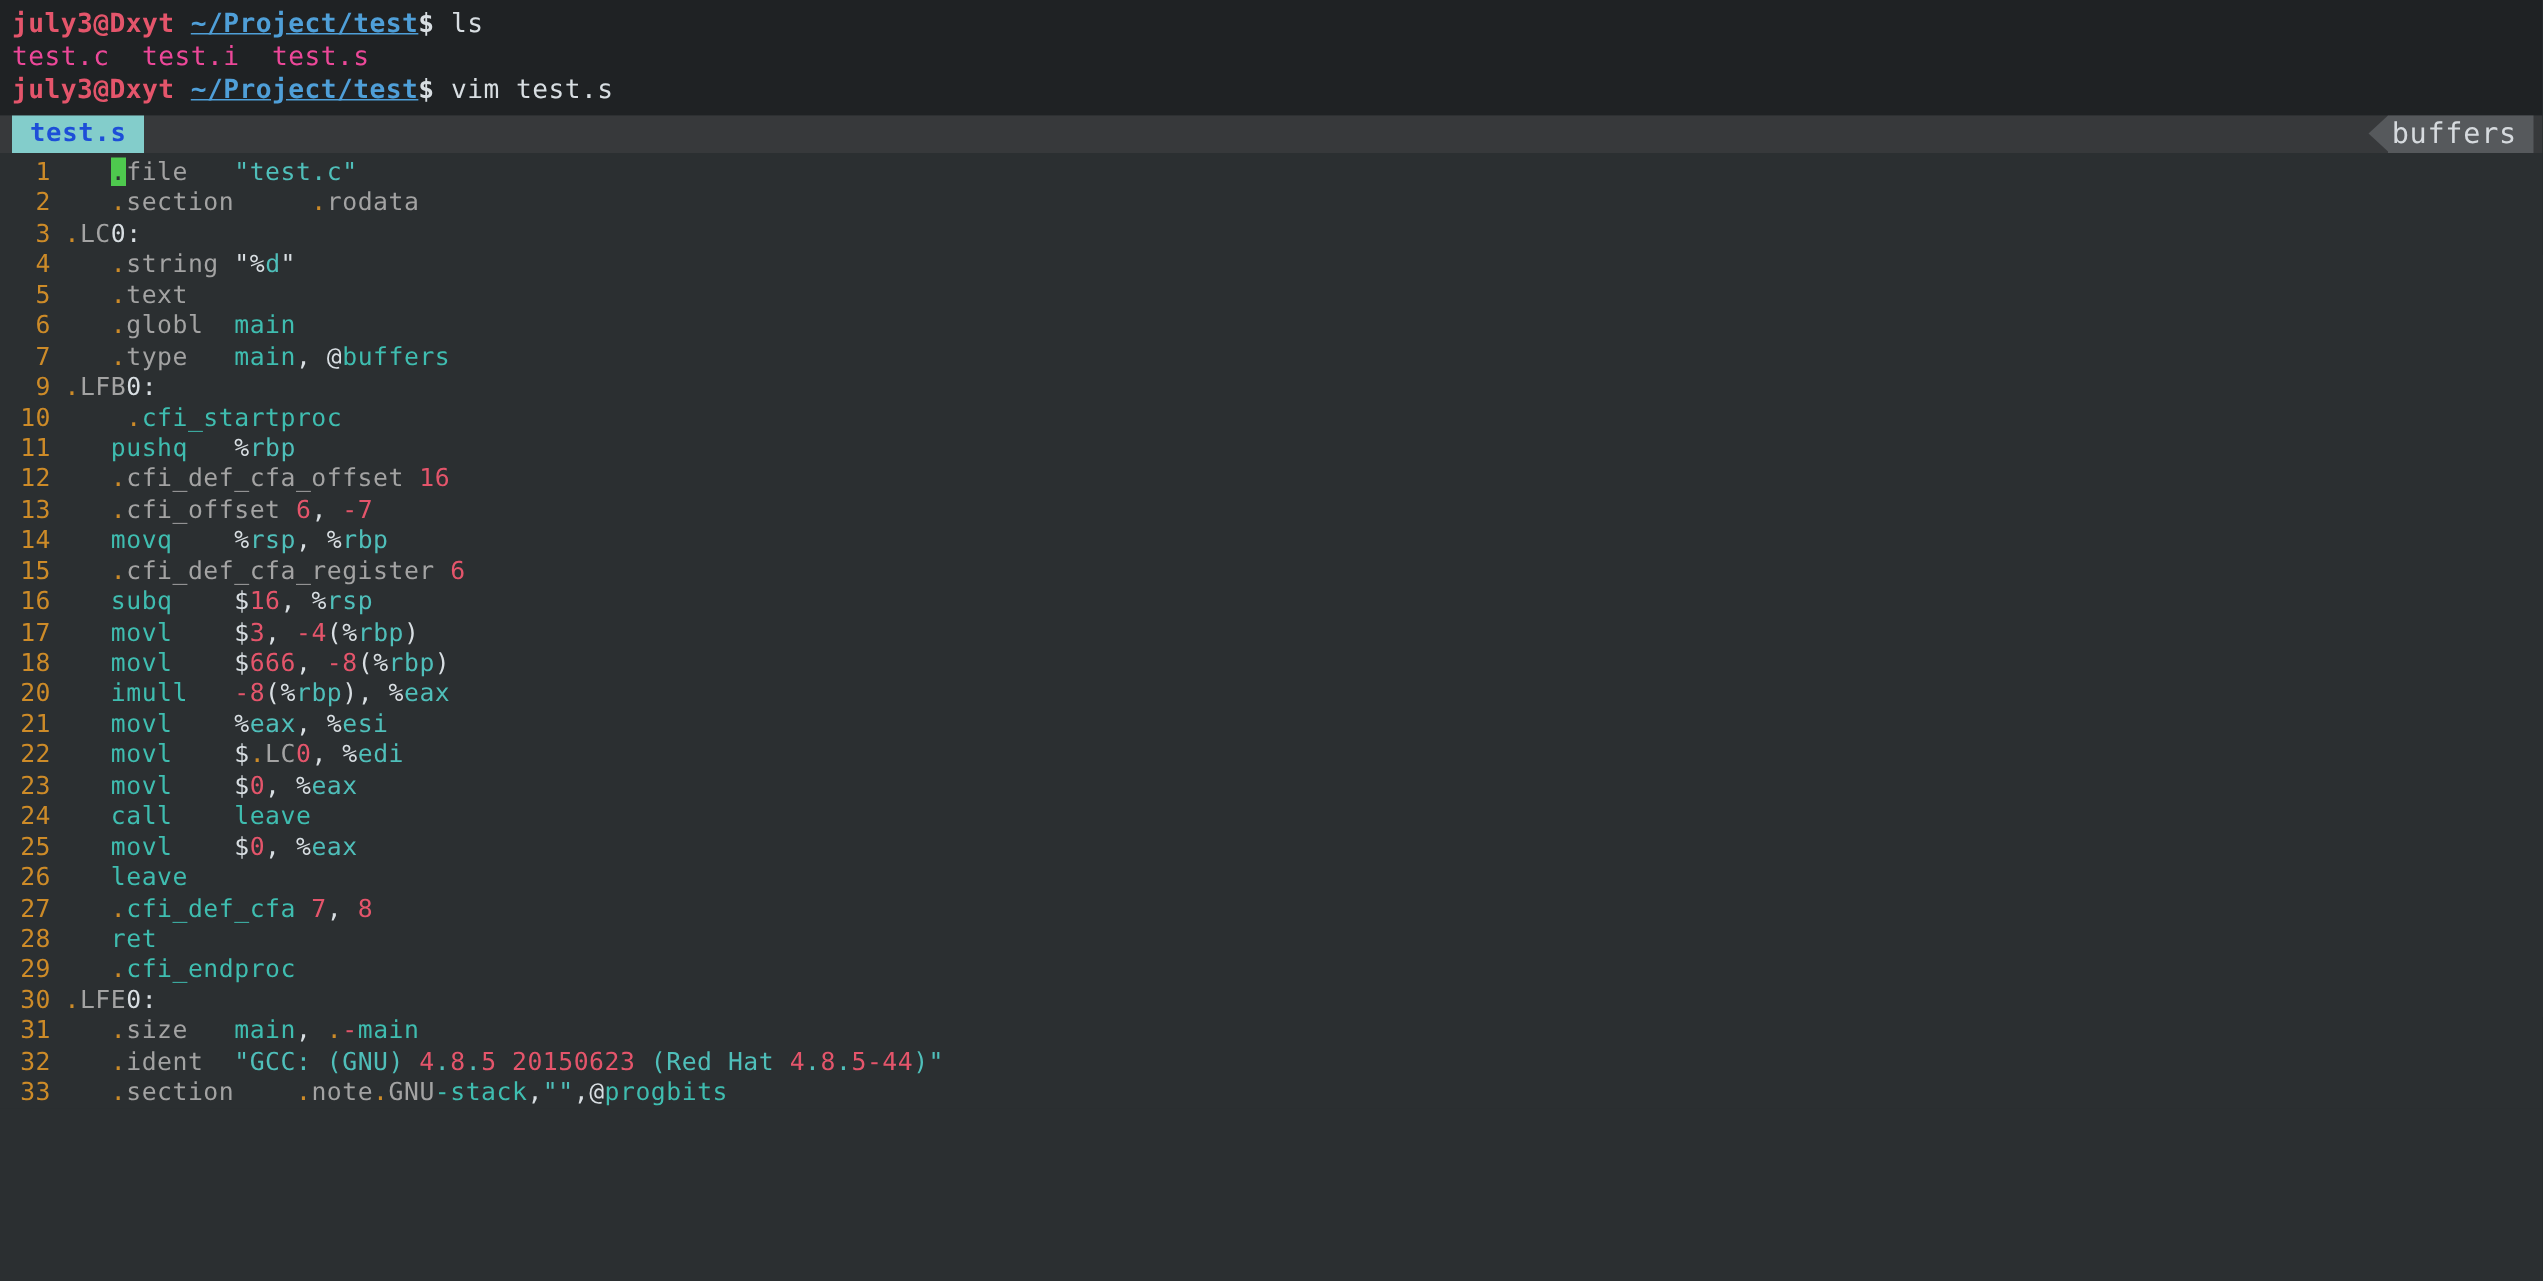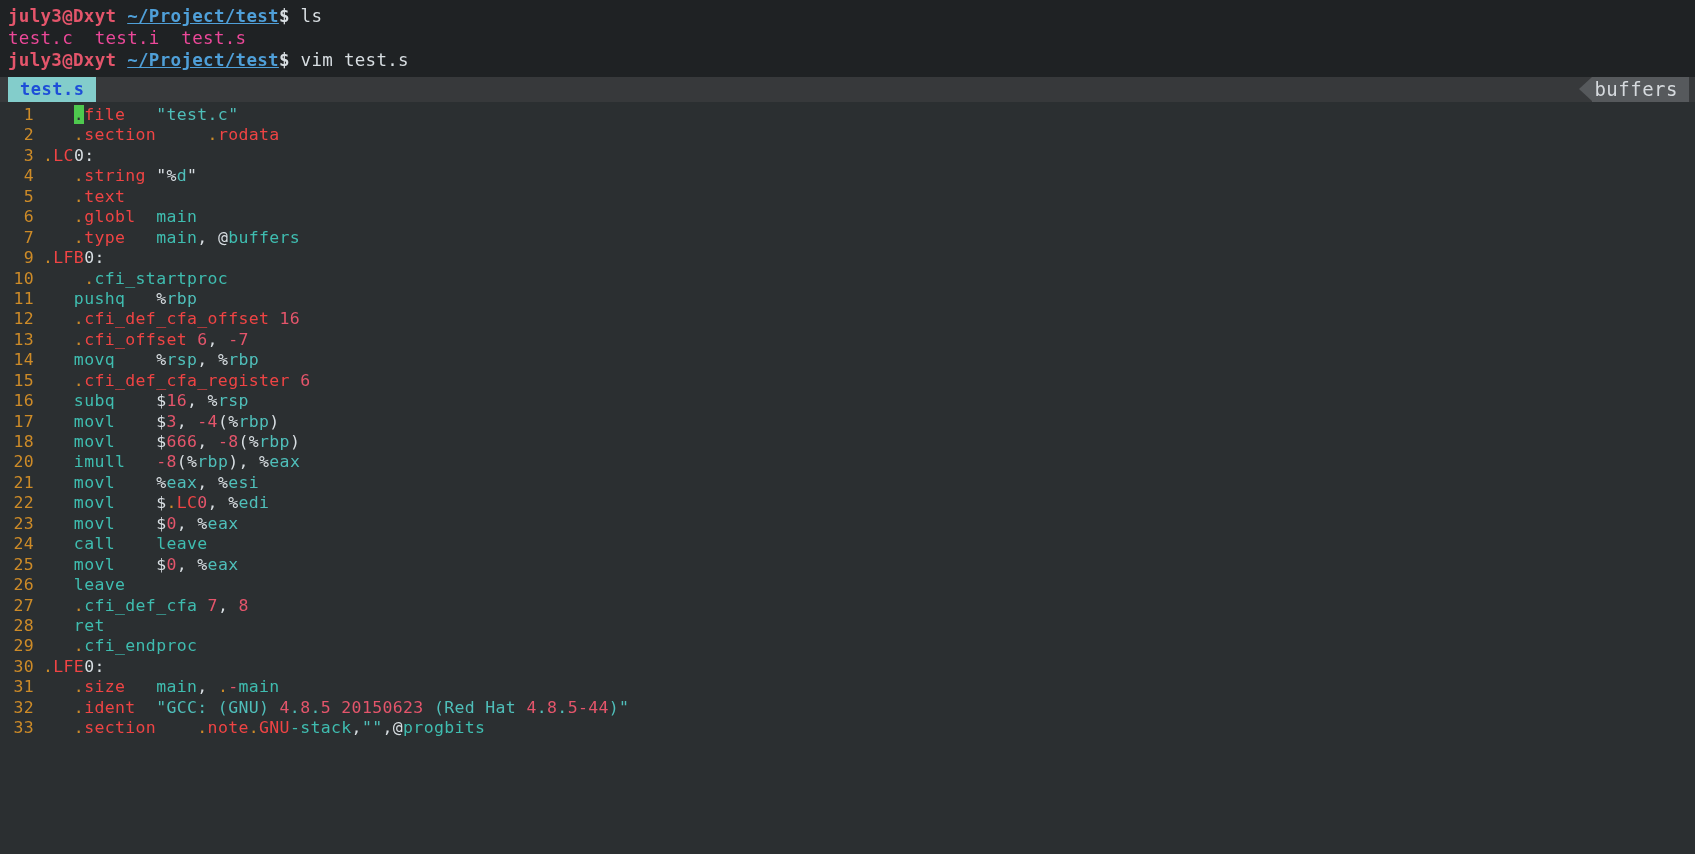--- a/index.html
+++ b/index.html
@@ -86,21 +86,21 @@
   .row { white-space: pre; height: 20.45px; }
   .lnum {
     display: inline-block;
     width: 34px;
     text-align: right;
     color: #cd8b28;
     margin-right: 9px;
   }
 
   
-  .t-dir    { color: #ef4444; }              
+  .t-dir    { color: #a3a3a3; }              
   .t-dot    { color: #cd8b28; }              
   .t-str    { color: #4fbfba; }              
   .t-ins    { color: #3fbdb0; }              
   .t-reg    { color: #4fbfba; }              
   .t-punct  { color: #d8dee2; }              
   .t-num    { color: #e4556b; }              
   .t-lbl    { color: #3fbdb0; }              
   .t-plain  { color: #d8dee2; }
 
   .cursor {

